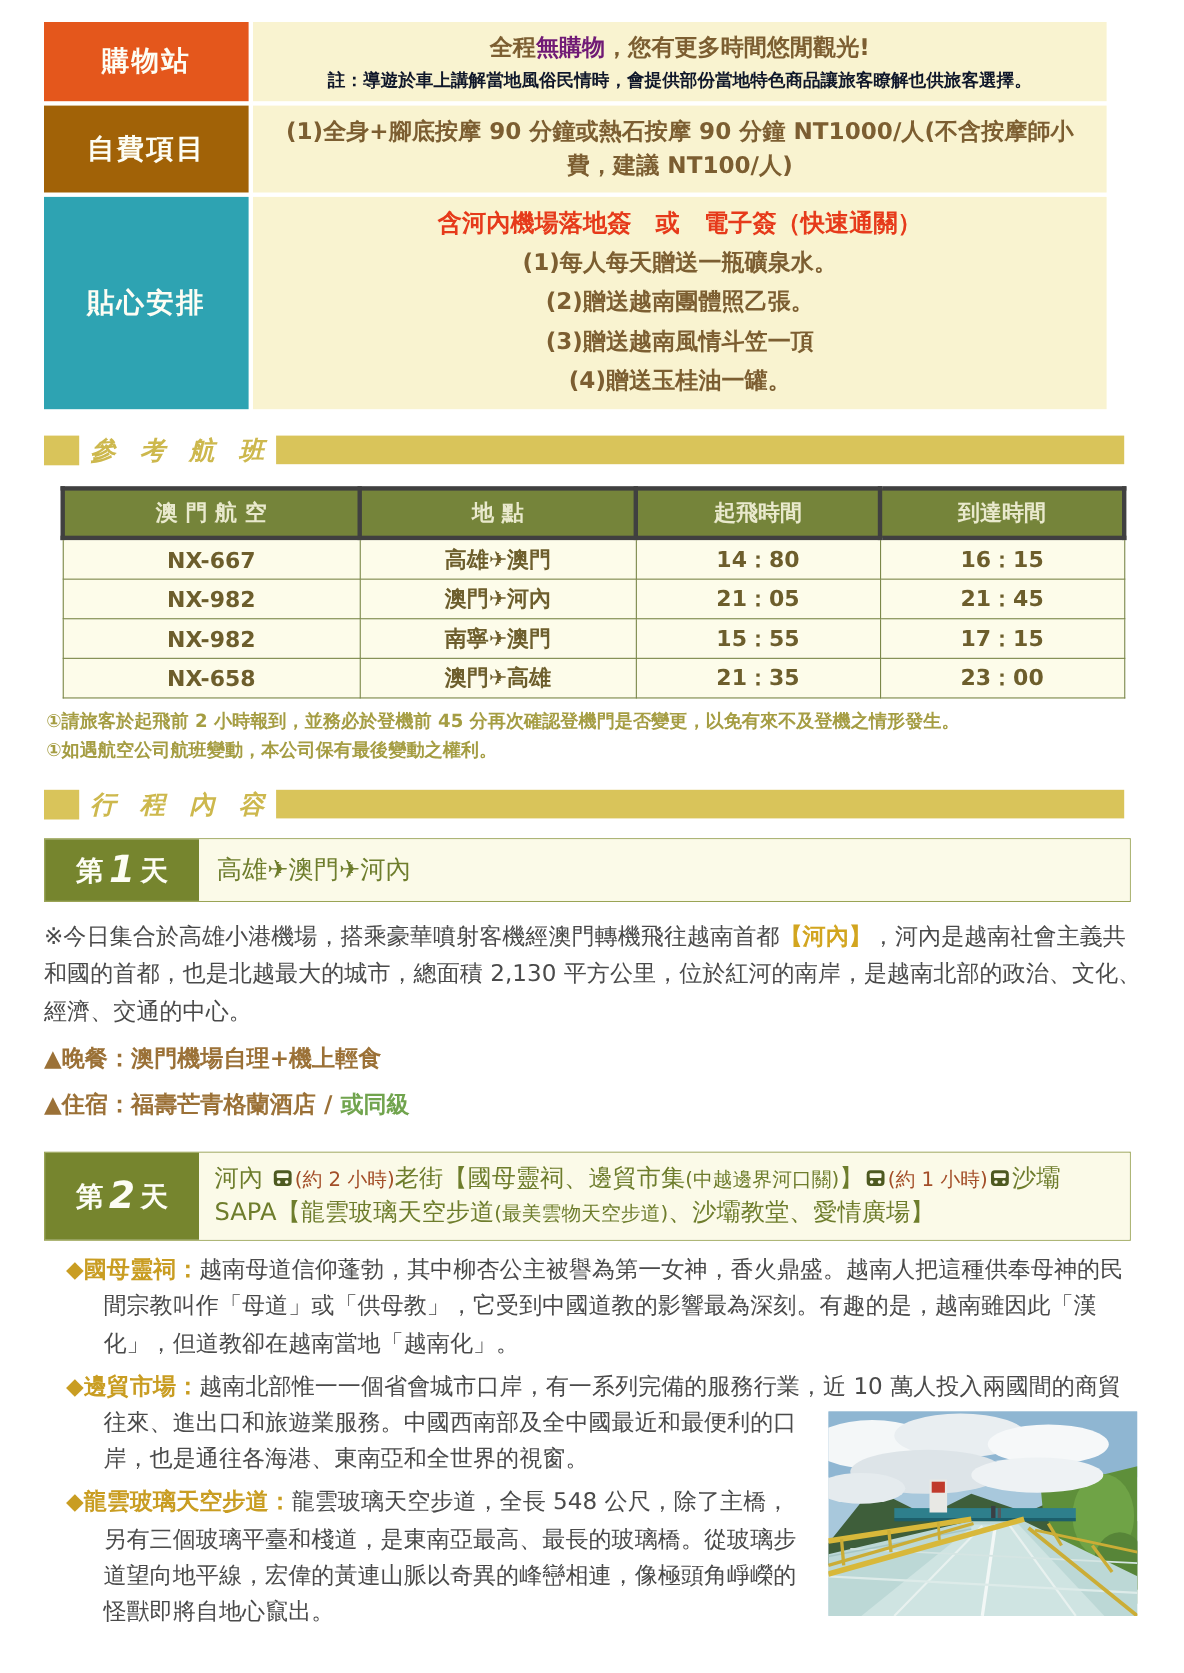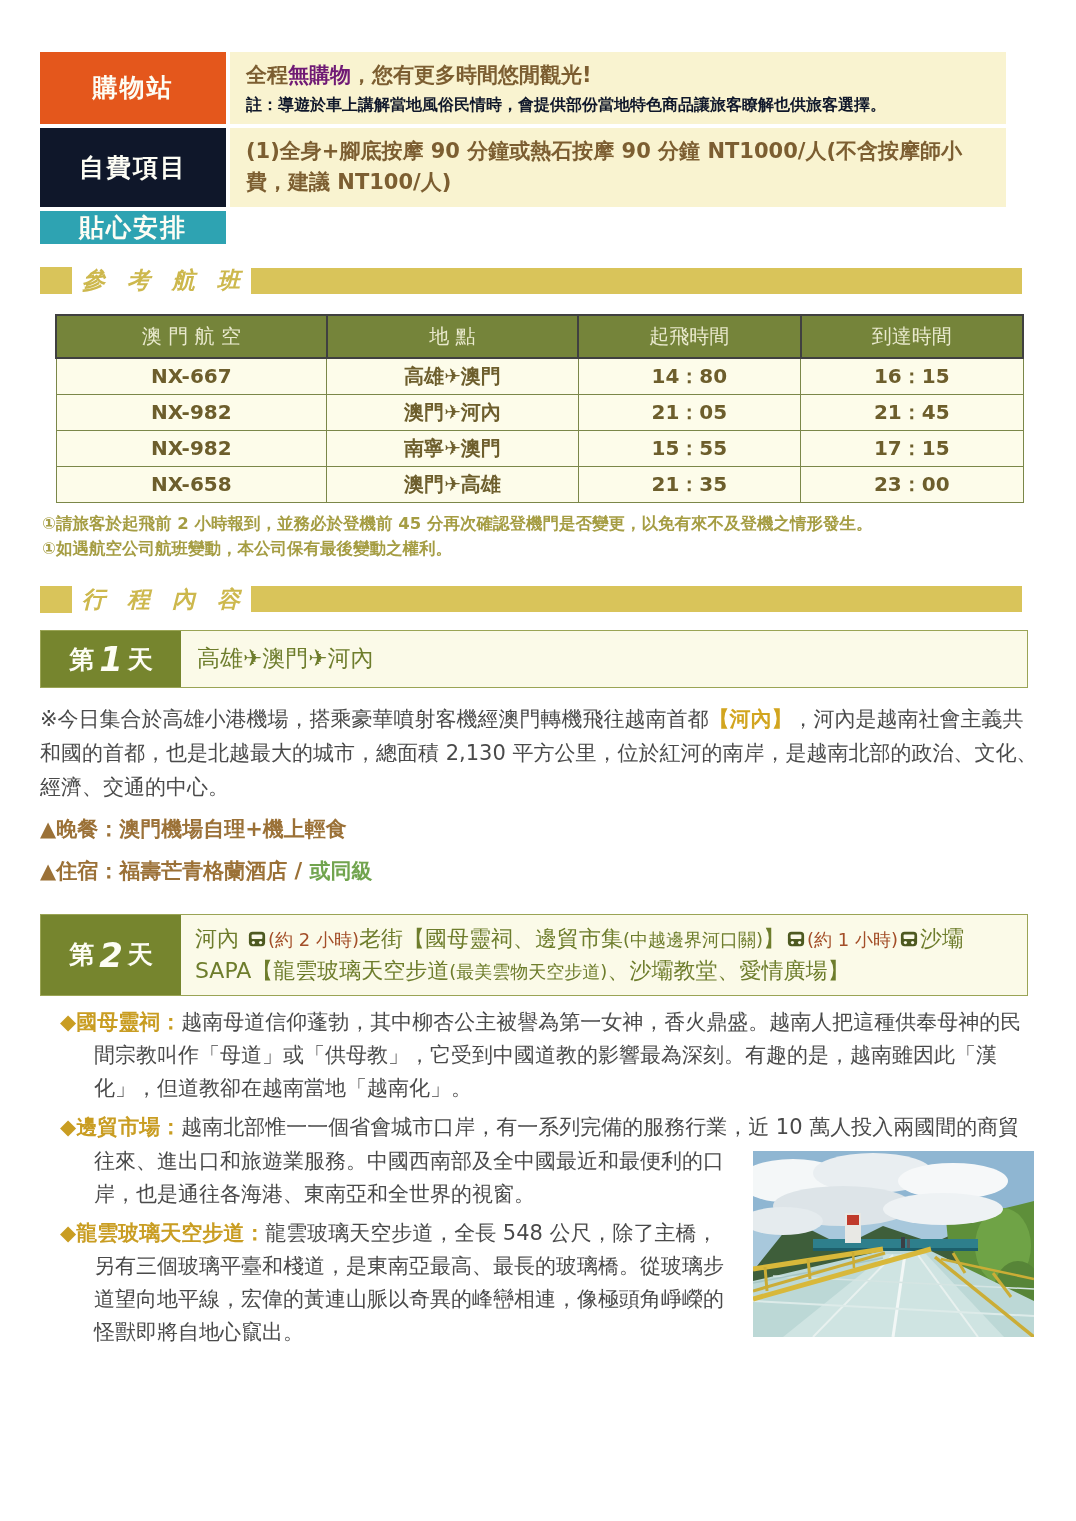--- a/index.html
+++ b/index.html
@@ -6,32 +6,33 @@
   html,body { margin:0; padding:0; background:#ffffff; }
   body {
     width:1076px; height:1521px;
     font-family:"DejaVu Sans","Liberation Sans",sans-serif;
     overflow:hidden;
   }
   .page { position:relative; width:1076px; height:1521px; background:#fff; }
 
   
   .info-grid {
-    margin:52px 70px 0 40px;
+    margin:20px 70px 0 40px;
     display:grid;
     grid-template-columns:186px 1fr;
     grid-auto-rows:min-content;
     gap:4px;
+    text-align:center;
   }
   .info-label {
     display:flex; align-items:center; justify-content:center;
     color:#fdfdf4; font-size:25px; font-weight:bold; letter-spacing:2px;
   }
   .info-label.orange { background:#e4571c; }
-  .info-label.green  { background:#0f172a; }
+  .info-label.green  { background:#a16207; }
   .info-label.teal   { background:#2ea3b2; }
   .info-cell {
     background:#f9f3d0; padding:8px 16px; color:#7c5e31;
     font-size:21px; font-weight:bold; line-height:1.5;
   }
   .info-cell .red  { color:#701a75; }
   .info-cell .note { font-size:16px; color:#0f172a; margin-top:2px; line-height:1.4; }
   .care-highlight  { color:#e63a1a; font-size:22px; font-weight:bold; }
   .care-item { line-height:1.72; }
 
@@ -40,22 +41,22 @@
   .sec-header .sq  { width:32px; height:27px; background:#d9c45a; }
   .sec-header .ttl { color:#cdb84d; font-size:23px; font-weight:bold; letter-spacing:7px; margin:0 4px 0 10px; white-space:nowrap; }
   .sec-header .bar { flex:1; height:26px; background:#d9c45a; }
 
   
   .flight-table {
     margin:18px 52px 0 55px; width:969px;
     border-collapse:collapse; table-layout:fixed;
   }
   .flight-table th {
-    background:#75843a; color:#e9e9cd; font-size:20px; font-weight:normal;
-    padding:7px 4px; border:2px solid #404040;
+    background:#75843a; color:#e9e9cd; font-size:20px; font-weight:bold;
+    padding:7px 4px; border:4px solid #404040;
   }
   .flight-table td {
     background:#fdfcea; color:#6d5e2c; font-size:20px; font-weight:bold;
     text-align:center; padding:4px 4px; border:1px solid #7b8749;
   }
   .col1{width:28%;} .col2{width:26%;} .col3{width:23%;} .col4{width:23%;}
   .flight-notes { margin:8px 52px 0 42px; color:#a59d43; font-size:16.5px; font-weight:bold; line-height:1.55; }
 
   
   .day-box { display:flex; margin:16px 48px 0 40px; border:1px solid #9aa455; }
@@ -101,20 +102,27 @@
       <div><span>全程</span><span class="red">無購物</span><span>，您有更多時間悠閒觀光!</span></div>
       <div class="note">註：導遊於車上講解當地風俗民情時，會提供部份當地特色商品讓旅客瞭解也供旅客選擇。</div>
     </div>
 
     <div class="info-label green">自費項目</div>
     <div class="info-cell">
       <div>(1)全身+腳底按摩 90 分鐘或熱石按摩 90 分鐘 NT1000/人(不含按摩師小費，建議 NT100/人)</div>
     </div>
 
     <div class="info-label teal">貼心安排</div>
+    <div class="info-cell">
+      <div class="care-highlight">含河內機場落地簽　或　電子簽（快速通關）</div>
+      <div class="care-item">(1)每人每天贈送一瓶礦泉水。</div>
+      <div class="care-item">(2)贈送越南團體照乙張。</div>
+      <div class="care-item">(3)贈送越南風情斗笠一頂</div>
+      <div class="care-item">(4)贈送玉桂油一罐。</div>
+    </div>
   </div>
 
   <div class="sec-header">
     <div class="sq"></div>
     <div class="ttl">參 考 航 班</div>
     <div class="bar"></div>
   </div>
 
   <table class="flight-table">
     <thead>

